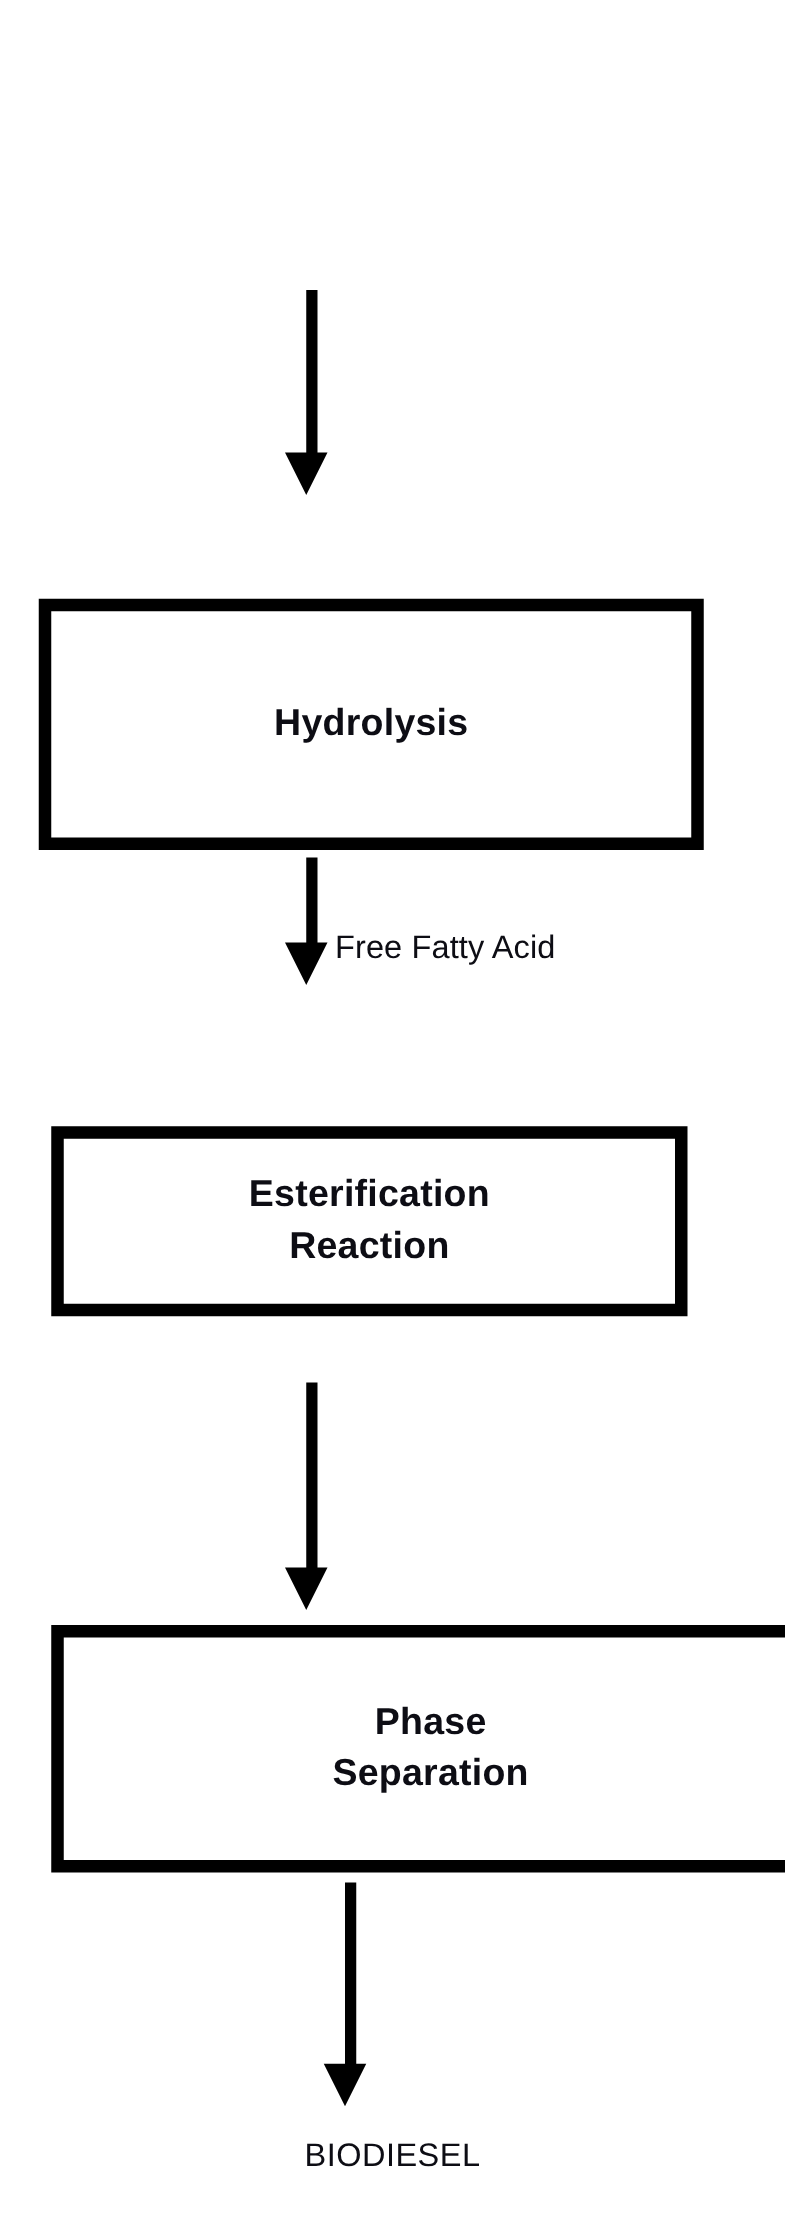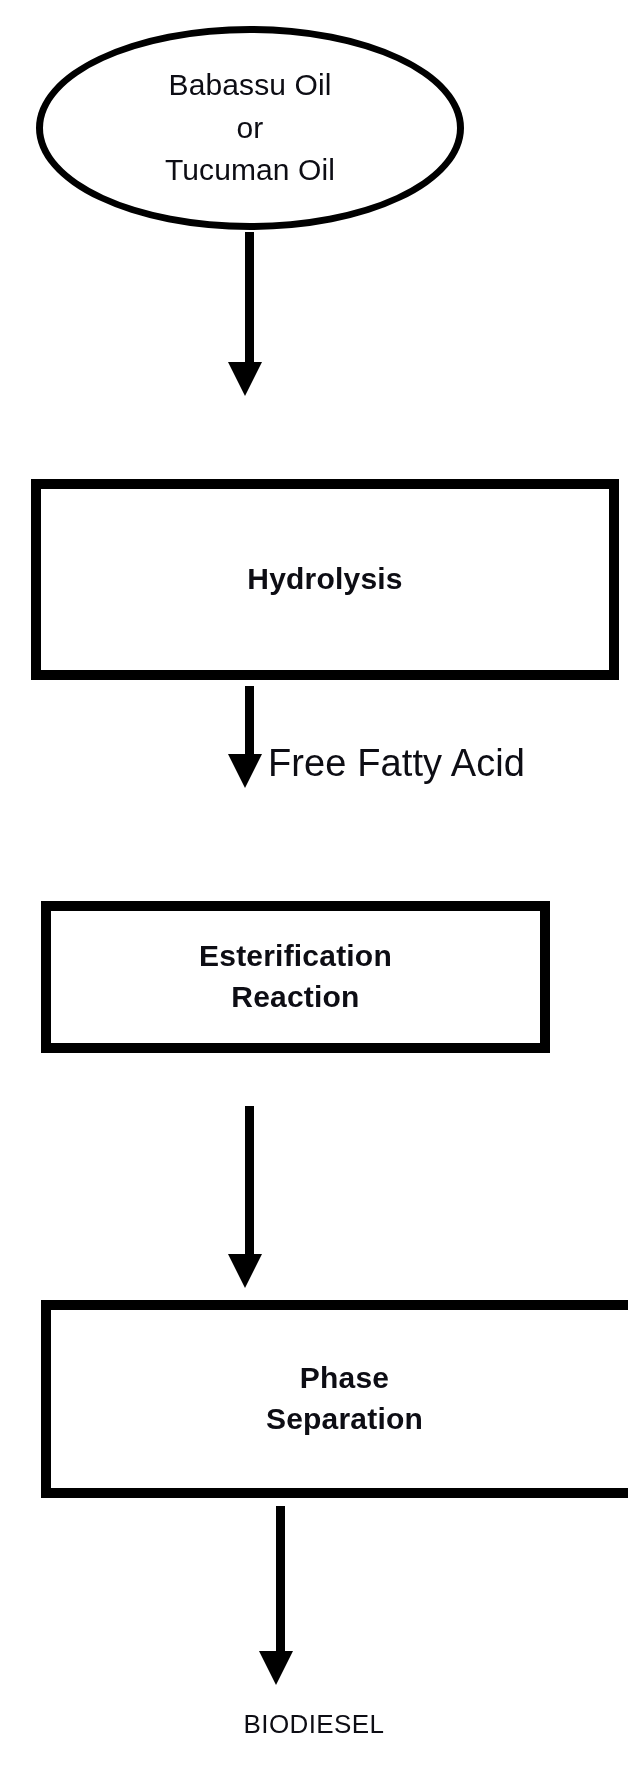--- a/index.html
+++ b/index.html
@@ -60,21 +60,21 @@
     line-height: 1.36;
     font-weight: 700;
     color: #0d0d14;
     letter-spacing: 0.2px;
     white-space: pre-line;
   }
 
   #box-hydrolysis {
     left: 31px;
     top: 479px;
-    width: 588px;
+    width: 532px;
     height: 201px;
   }
   #box-esterification {
     left: 41px;
     top: 901px;
     width: 509px;
     height: 152px;
   }
   #box-phase-separation {
     left: 41px;
@@ -108,21 +108,21 @@
   #arrow-3-head  { left: 228px; top: 1254px; }
 
   #arrow-4-shaft { left: 276px; top: 1506px; height: 155px; }
   #arrow-4-head  { left: 259px; top: 1651px; }
 
   
   #edge-label-free-fatty-acid {
     position: absolute;
     left: 268px;
     top: 742px;
-    font-size: 38px;
+    font-size: 26px;
     font-weight: 400;
     color: #0d0d14;
     white-space: nowrap;
     letter-spacing: 0.1px;
   }
 
   
   #end-terminator {
     position: absolute;
     left: 0;
@@ -133,25 +133,20 @@
     font-weight: 400;
     color: #0d0d14;
     letter-spacing: 0.4px;
   }
 </style>
 </head>
 <body>
 
 <div id="flowchart-root">
 
-  <div class="node-abs" id="start-terminator">
-    <div class="terminator-text">Babassu Oil
-or
-Tucuman Oil</div>
-  </div>
 
   <div class="arrow-shaft" id="arrow-1-shaft"></div>
   <div class="arrow-head" id="arrow-1-head"></div>
 
   <div class="node-abs process-box" id="box-hydrolysis">
     <div class="process-text">Hydrolysis</div>
   </div>
 
   <div class="arrow-shaft" id="arrow-2-shaft"></div>
   <div class="arrow-head" id="arrow-2-head"></div>

